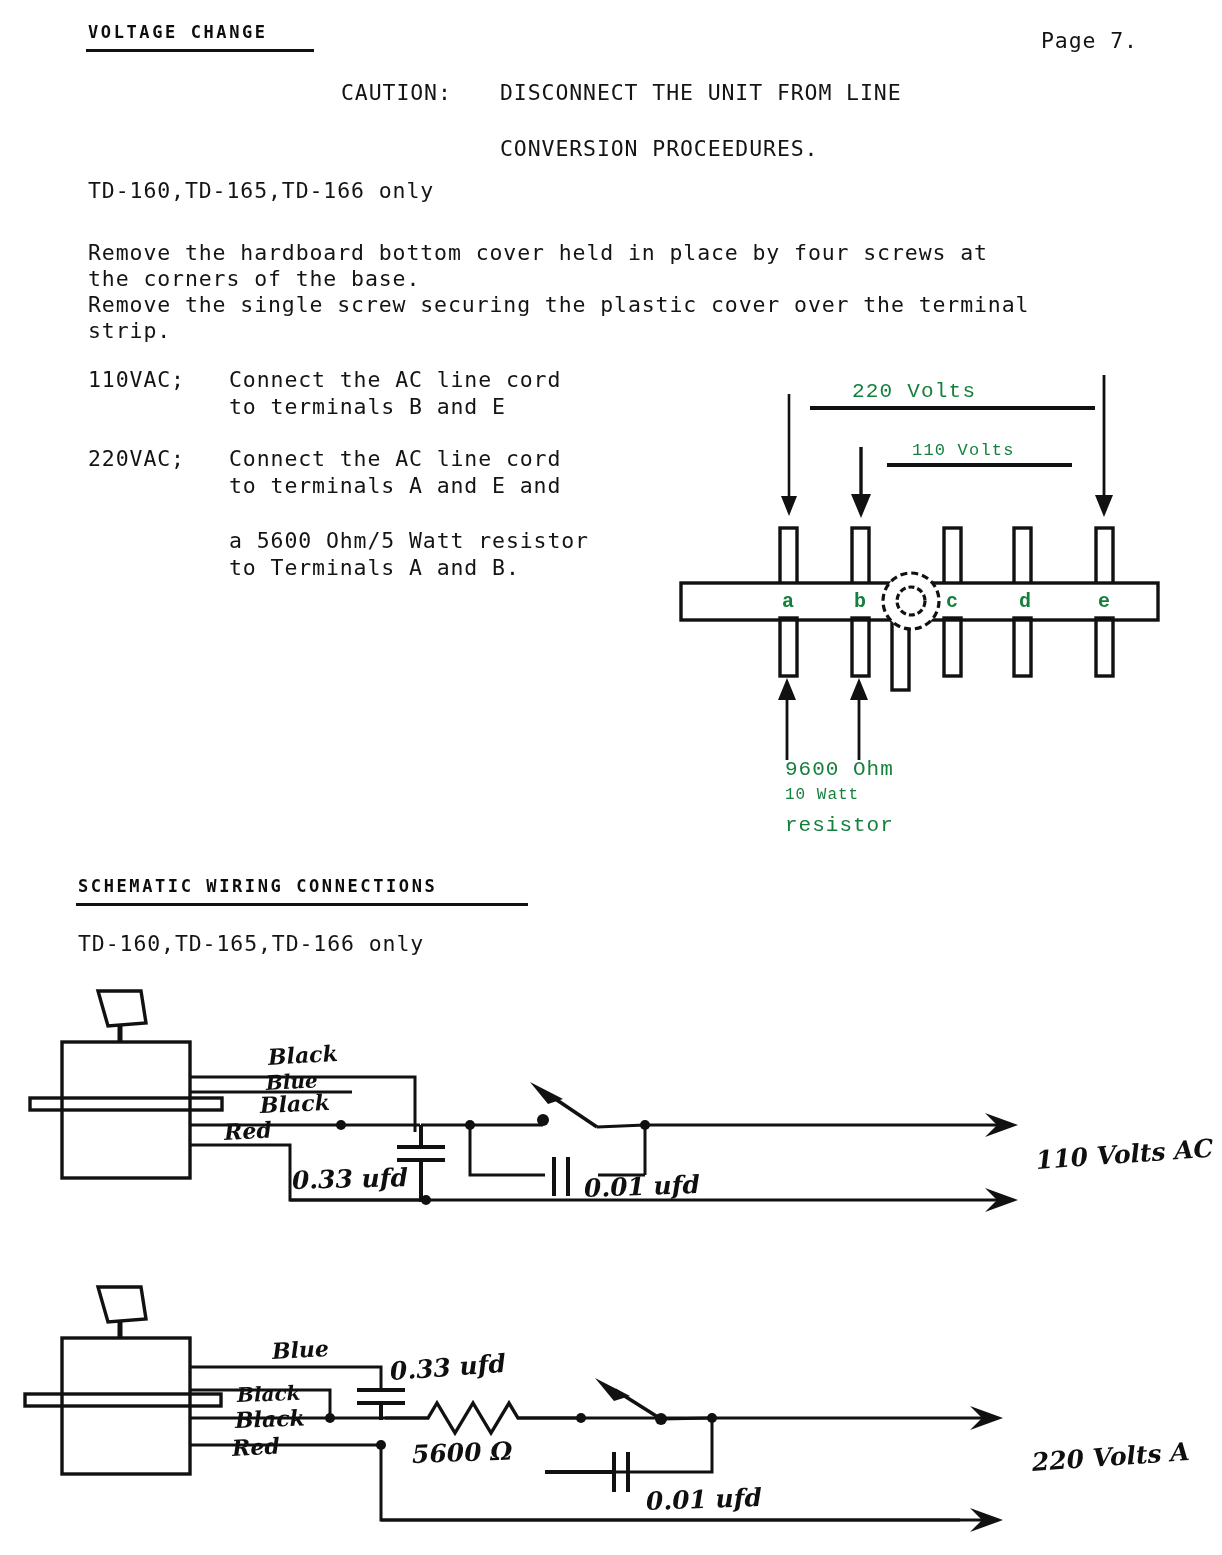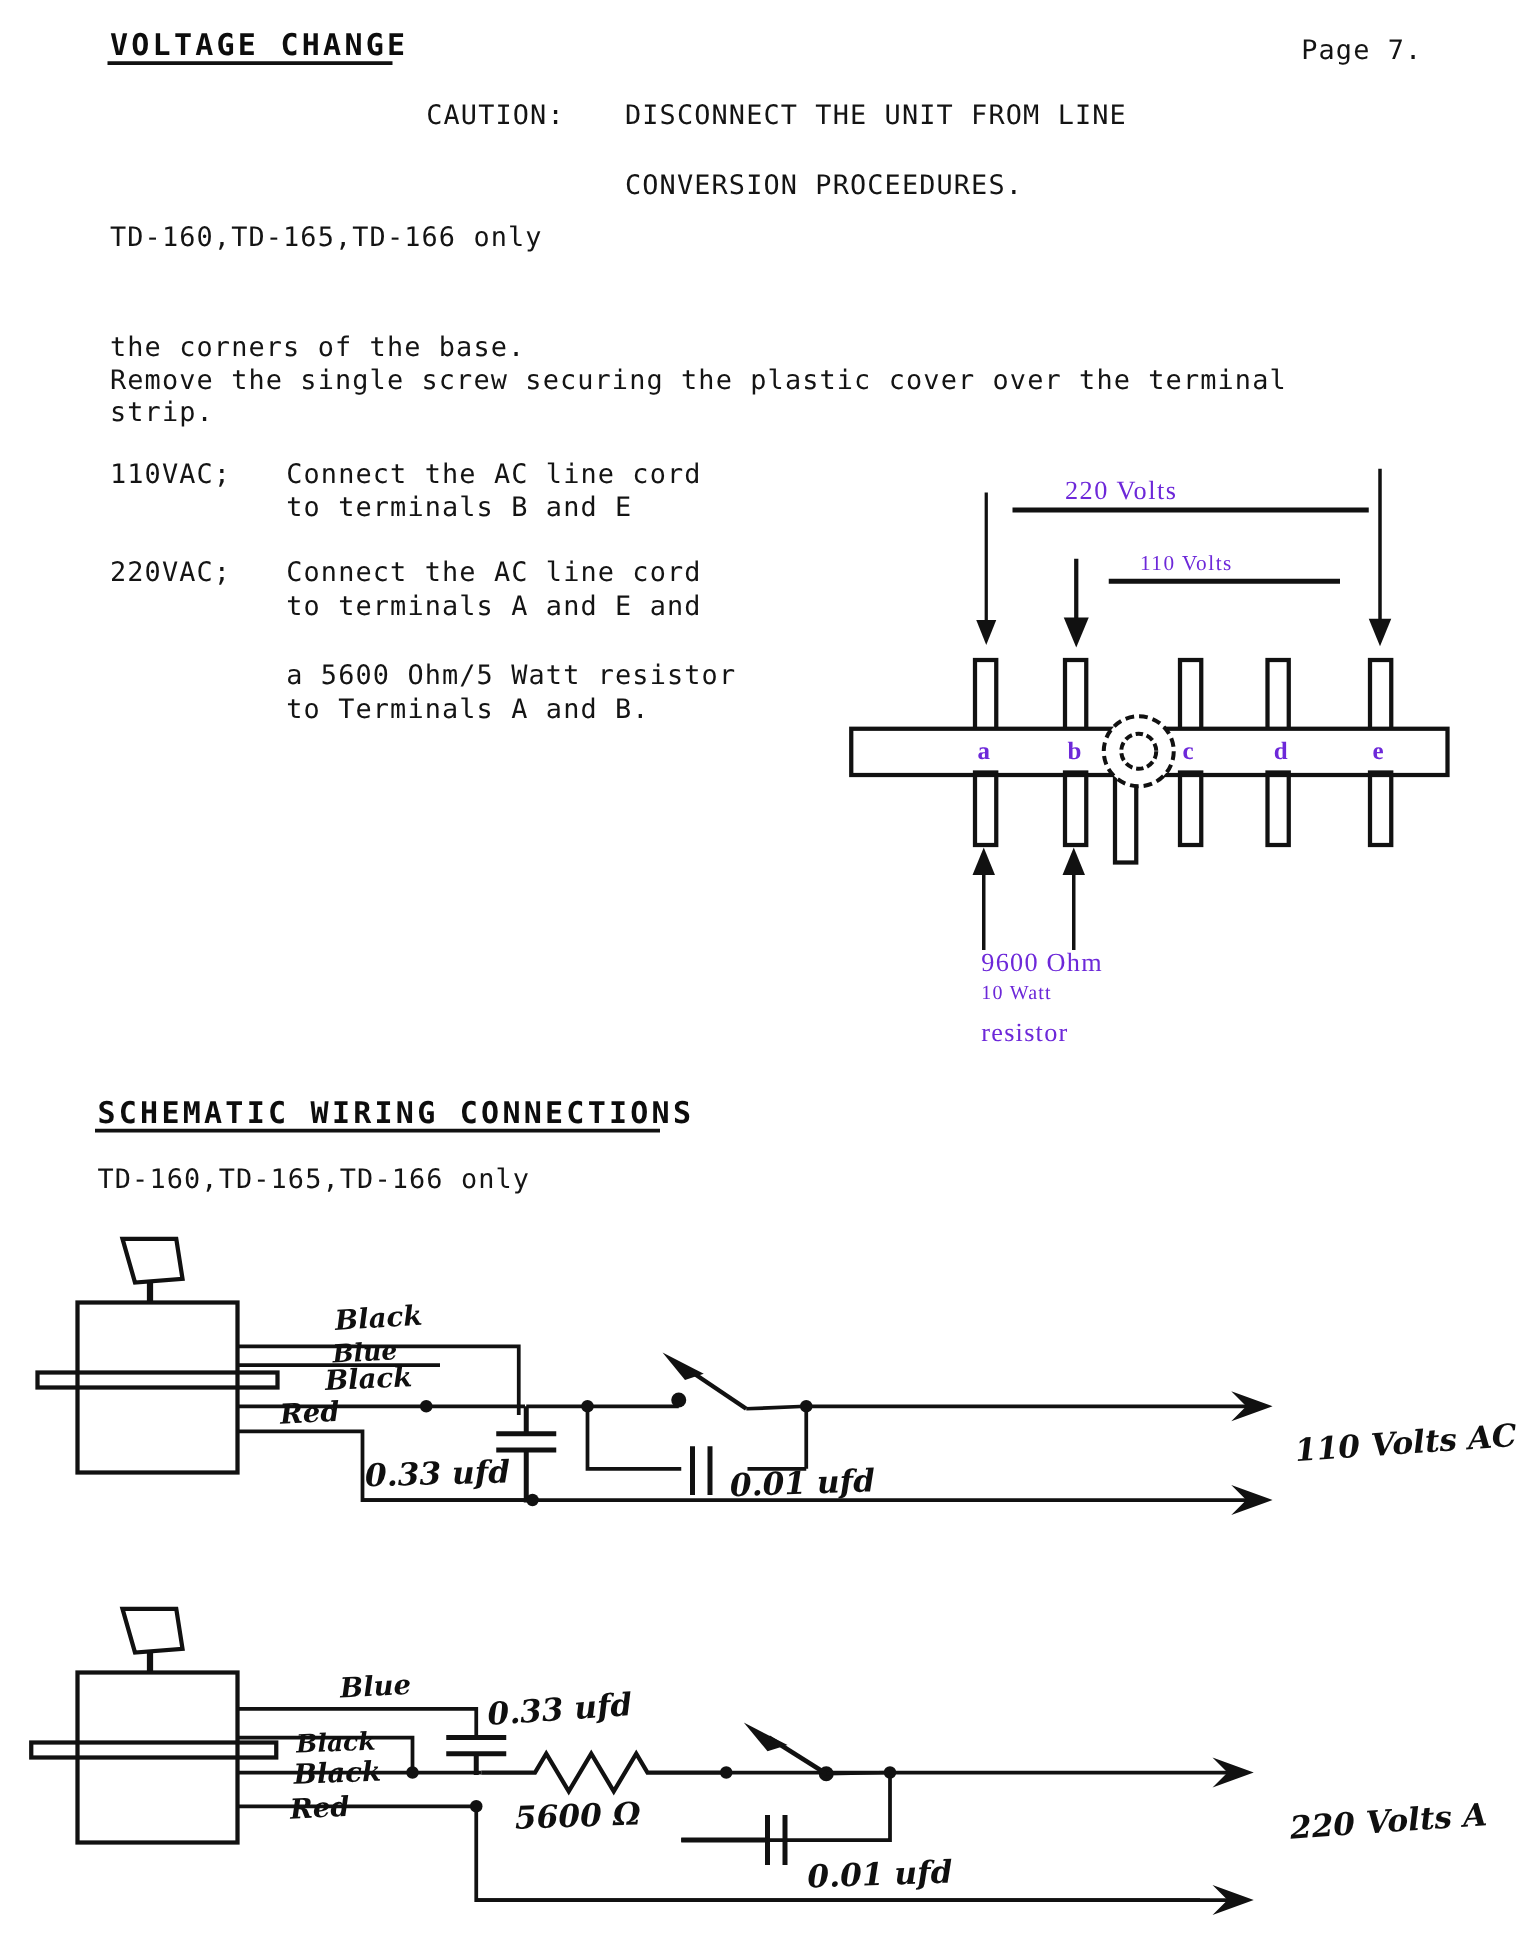--- a/index.html
+++ b/index.html
@@ -28,37 +28,37 @@
     font-family: "DejaVu Sans Mono", "Liberation Mono", monospace;
     font-size: 21.5px;
     line-height: 25.5px;
     letter-spacing: 0.9px;
     color: #141414;
     white-space: pre;
   }
   .heading {
     position: absolute;
     font-family: "DejaVu Sans Mono", "Liberation Mono", monospace;
-    font-size: 24px;
+    font-size: 17px;
     letter-spacing: 2.6px;
     font-weight: bold;
     color: #0d0d0d;
     white-space: pre;
   }
   .heading-rule {
     position: absolute;
     height: 3px;
     background: #111;
   }
   .small-label {
     position: absolute;
-    font-family: Liberation Serif, serif;
+    font-family: Liberation Mono, monospace;
     font-size: 19px;
     letter-spacing: 0.6px;
-    color: #6d28d9;
+    color: #15803d;
     white-space: pre;
   }
   
   .hand {
     position: absolute;
     font-family: "DejaVu Serif", "Liberation Serif", serif;
     font-style: italic;
     font-weight: bold;
     font-size: 22px;
     color: #0f0f0f;
@@ -79,20 +79,21 @@
   <div class="heading-rule" style="left:86px; top:49px; width:228px;"></div>
 
   <div class="tw" style="left:1041px; top:28px;">Page 7.</div>
 
   <div class="tw" style="left:341px; top:80px;">CAUTION:</div>
   <div class="tw" style="left:500px; top:80px;">DISCONNECT THE UNIT FROM LINE</div>
   <div class="tw" style="left:500px; top:136px;">CONVERSION PROCEEDURES.</div>
 
   <div class="tw" style="left:88px; top:178px;">TD-160,TD-165,TD-166 only</div>
 
+  <div class="tw" style="left:88px; top:240px;">Remove the hardboard bottom cover held in place by four screws at</div>
   <div class="tw" style="left:88px; top:266px;">the corners of the base.</div>
   <div class="tw" style="left:88px; top:292px;">Remove the single screw securing the plastic cover over the terminal</div>
   <div class="tw" style="left:88px; top:318px;">strip.</div>
 
   <div class="tw" style="left:88px; top:367px;">110VAC;</div>
   <div class="tw" style="left:229px; top:367px;">Connect the AC line cord</div>
   <div class="tw" style="left:229px; top:394px;">to terminals B and E</div>
 
   <div class="tw" style="left:88px; top:446px;">220VAC;</div>
   <div class="tw" style="left:229px; top:446px;">Connect the AC line cord</div>

